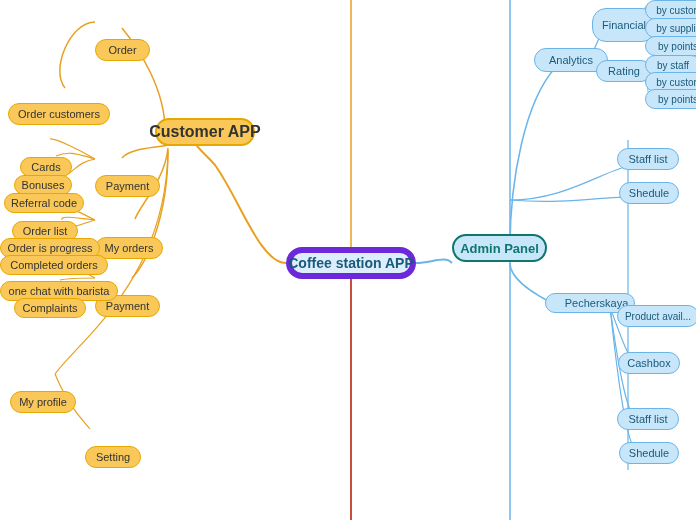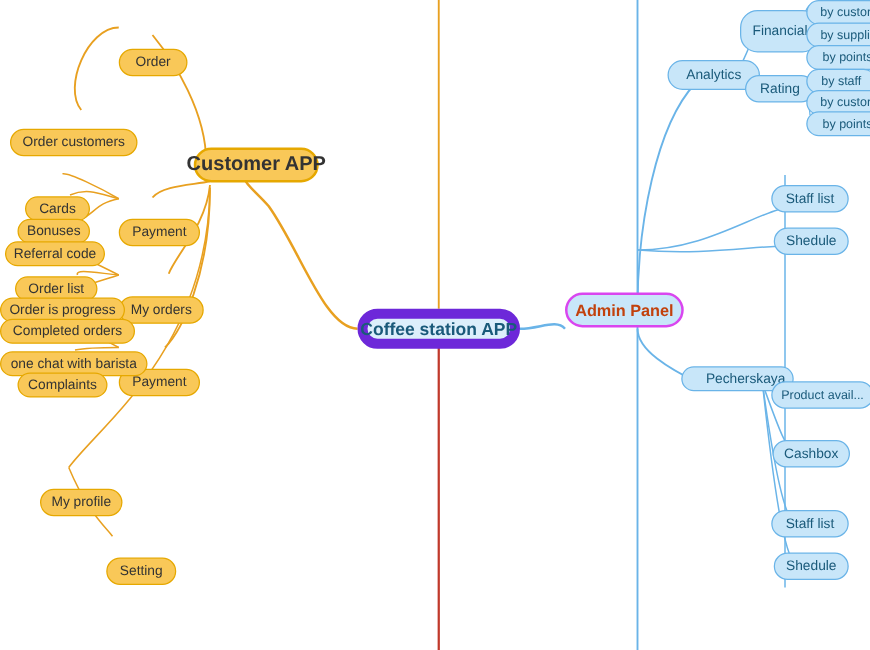--- a/index.html
+++ b/index.html
@@ -33,22 +33,22 @@
       border-radius: 20px;
       padding: 8px 18px;
       font-size: 16px;
       font-weight: bold;
       border: 2px solid;
     }
     
     .orange { background: #f9c858; border: 1.5px solid #e6a800; color: #333; margin-top: 31px; }
     .orange-main { background: #f9c858; border: 2px solid #e6a800; color: #333; }
     .blue-light { background: #c8e6f9; border: 1.5px solid #6ab4e8; color: #1a5a7a; }
-    .blue-main { background: #c8e6f9; border: 2px solid #d946ef; color: #c2410c; font-size: 13px; font-weight: bold; }
-    .blue-root { background: #dceefb; border: 8px solid #6d28d9; color: #1a5a7a; font-size: 14px; font-weight: bold; text-align: right; }
+    .blue-main { background: #c8e6f9; border: 2px solid #0f766e; color: #0f766e; font-size: 13px; font-weight: bold; }
+    .blue-root { background: #dceefb; border: 6px solid #6d28d9; color: #1a5a7a; font-size: 14px; font-weight: bold; text-align: right; }
   </style>
 </head>
 <body>
 
 <svg class="mindmap-canvas" xmlns="http://www.w3.org/2000/svg">
 
   <path d="M 286 263 C 260 263 240 200 215 165 C 200 148 185 140 205 138" stroke="#e8a020" stroke-width="2" fill="none"></path>
 
   <path d="M 165 130 C 165 90 140 50 122 28" stroke="#e8a020" stroke-width="1.5" fill="none"></path>
 
@@ -157,21 +157,21 @@
 <div class="node-label orange" style="left:95px;top:264px;width:65px;height:22px;">
   <span>Payment</span>
 </div>
 <div class="node-label orange" style="left:0px;top:250px;width:118px;height:20px;">
   <span>one chat with barista</span>
 </div>
 <div class="node-label orange" style="left:14px;top:267px;width:72px;height:20px;">
   <span>Complaints</span>
 </div>
 
-<div class="node-label orange" style="left:32px;top:360px;width:66px;height:22px;">
+<div class="node-label orange" style="left:10px;top:360px;width:66px;height:22px;">
   <span>My profile</span>
 </div>
 <div class="node-label orange" style="left:85px;top:415px;width:56px;height:22px;">
   <span>Setting</span>
 </div>
 
 <div class="node-label blue-light" style="left:534px;top:48px;width:74px;height:24px;">
   <span>Analytics</span>
 </div>
 <div class="node-label blue-light" style="left:592px;top:8px;width:64px;height:34px;">

